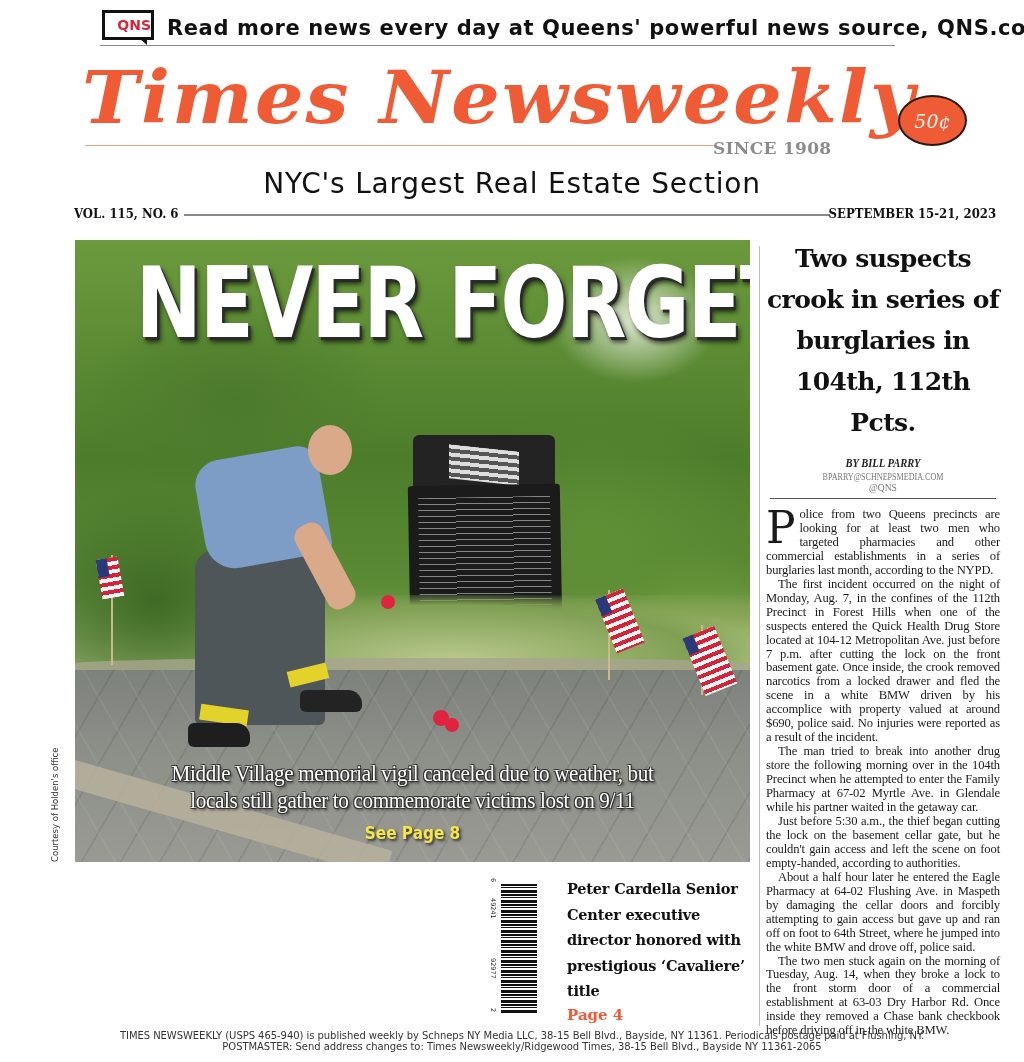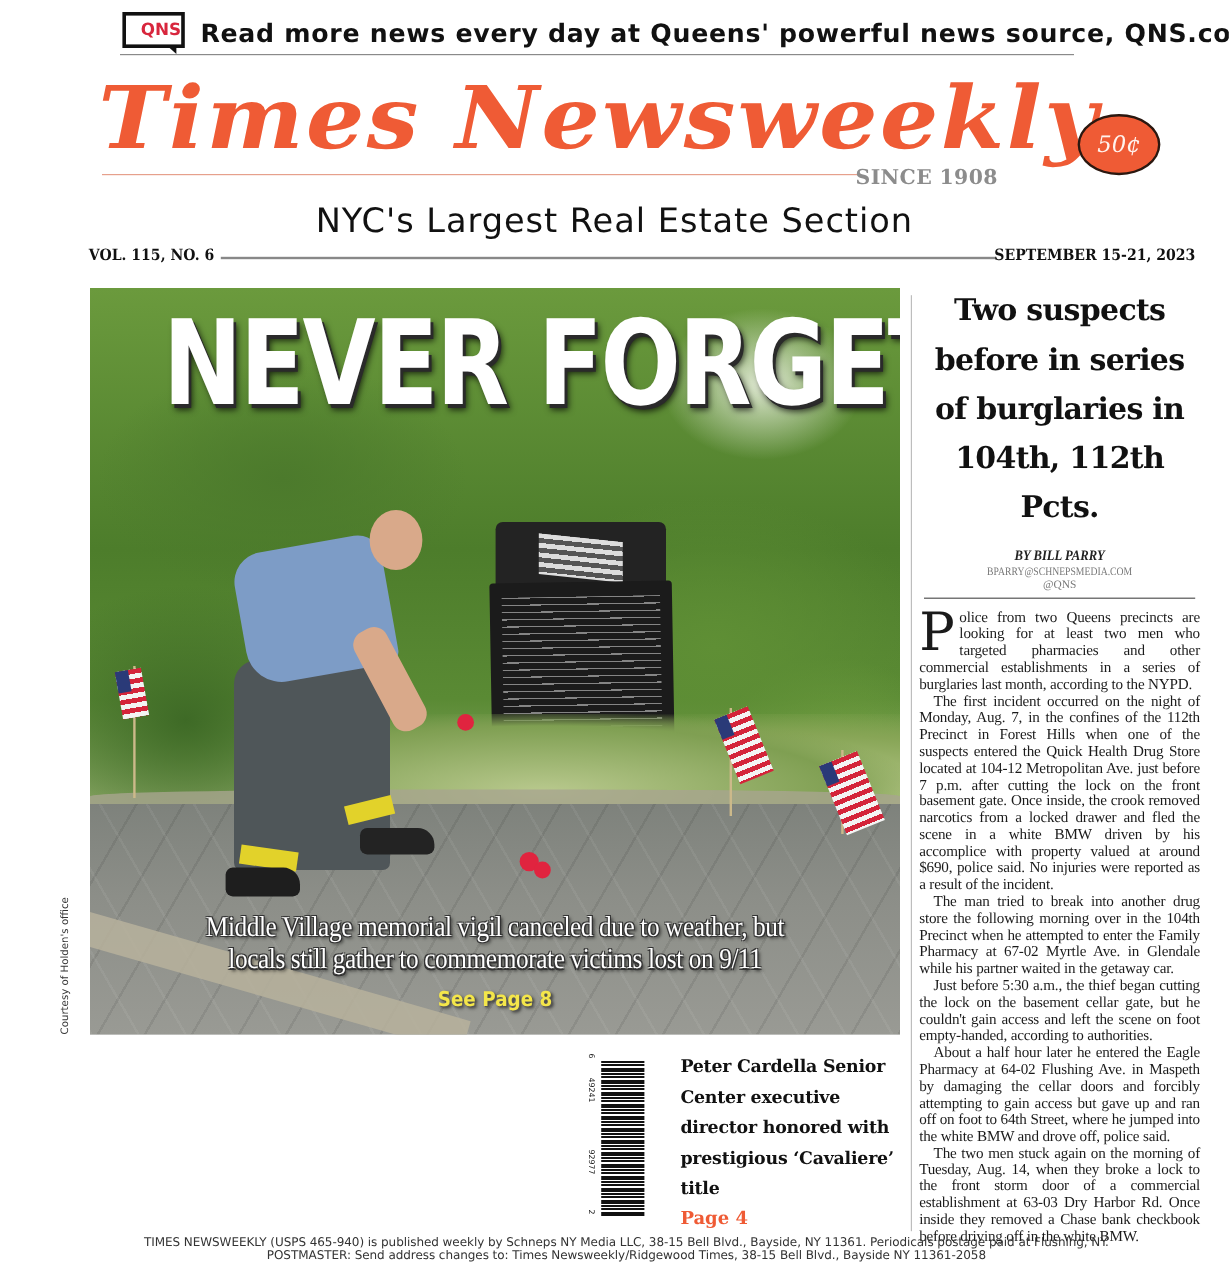--- a/index.html
+++ b/index.html
@@ -164,21 +164,21 @@
     <div>Middle Village memorial vigil canceled due to weather, but</div>
     <div>locals still gather to commemorate victims lost on 9/11</div>
   </div>
   <div class="photo-see">See Page 8</div>
 </div>
 
 <div class="credit">Courtesy of Holden's office</div>
 
 <div class="col-rule"></div>
 <div class="right-col">
-  <div class="headline">Two suspects before in series of burglaries in 104th, 112th Pcts.</div>
+  <div class="headline">Two suspects crook in series of burglaries in 104th, 112th Pcts.</div>
   <div class="byline">BY BILL PARRY</div>
   <div class="email">BPARRY@SCHNEPSMEDIA.COM</div>
   <div class="handle">@QNS</div>
   <div class="byline-rule"></div>
   <div class="body-text">
     <p class="first"><span class="dropcap">P</span><span>olice from two Queens precincts are looking for at least two men who targeted pharmacies and other commercial establishments in a series of burglaries last month, according to the NYPD.</span></p>
     <p>The first incident occurred on the night of Monday, Aug. 7, in the confines of the 112th Precinct in Forest Hills when one of the suspects entered the Quick Health Drug Store located at 104-12 Metropolitan Ave. just before 7 p.m. after cutting the lock on the front basement gate. Once inside, the crook removed narcotics from a locked drawer and fled the scene in a white BMW driven by his accomplice with property valued at around $690, police said. No injuries were reported as a result of the incident.</p>
     <p>The man tried to break into another drug store the following morning over in the 104th Precinct when he attempted to enter the Family Pharmacy at 67-02 Myrtle Ave. in Glendale while his partner waited in the getaway car.</p>
     <p>Just before 5:30 a.m., the thief began cutting the lock on the basement cellar gate, but he couldn't gain access and left the scene on foot empty-handed, according to authorities.</p>
     <p>About a half hour later he entered the Eagle Pharmacy at 64-02 Flushing Ave. in Maspeth by damaging the cellar doors and forcibly attempting to gain access but gave up and ran off on foot to 64th Street, where he jumped into the white BMW and drove off, police said.</p>
@@ -194,14 +194,14 @@
   <div class="barcode-num" style="left:10px;top:130px;">2</div>
 </div>
 
 <div class="teaser">
   <div class="teaser-text">Peter Cardella Senior Center executive director honored with prestigious ‘Cavaliere’ title</div>
   <div class="teaser-page">Page 4</div>
 </div>
 
 <div class="footer">
   <div>TIMES NEWSWEEKLY (USPS 465-940) is published weekly by Schneps NY Media LLC, 38-15 Bell Blvd., Bayside, NY 11361. Periodicals postage paid at Flushing, NY.</div>
-  <div>POSTMASTER: Send address changes to: Times Newsweekly/Ridgewood Times, 38-15 Bell Blvd., Bayside NY 11361-2058</div>
+  <div>POSTMASTER: Send address changes to: Times Newsweekly/Ridgewood Times, 38-15 Bell Blvd., Bayside NY 11361-2065</div>
 </div>
 
 </body></html>

